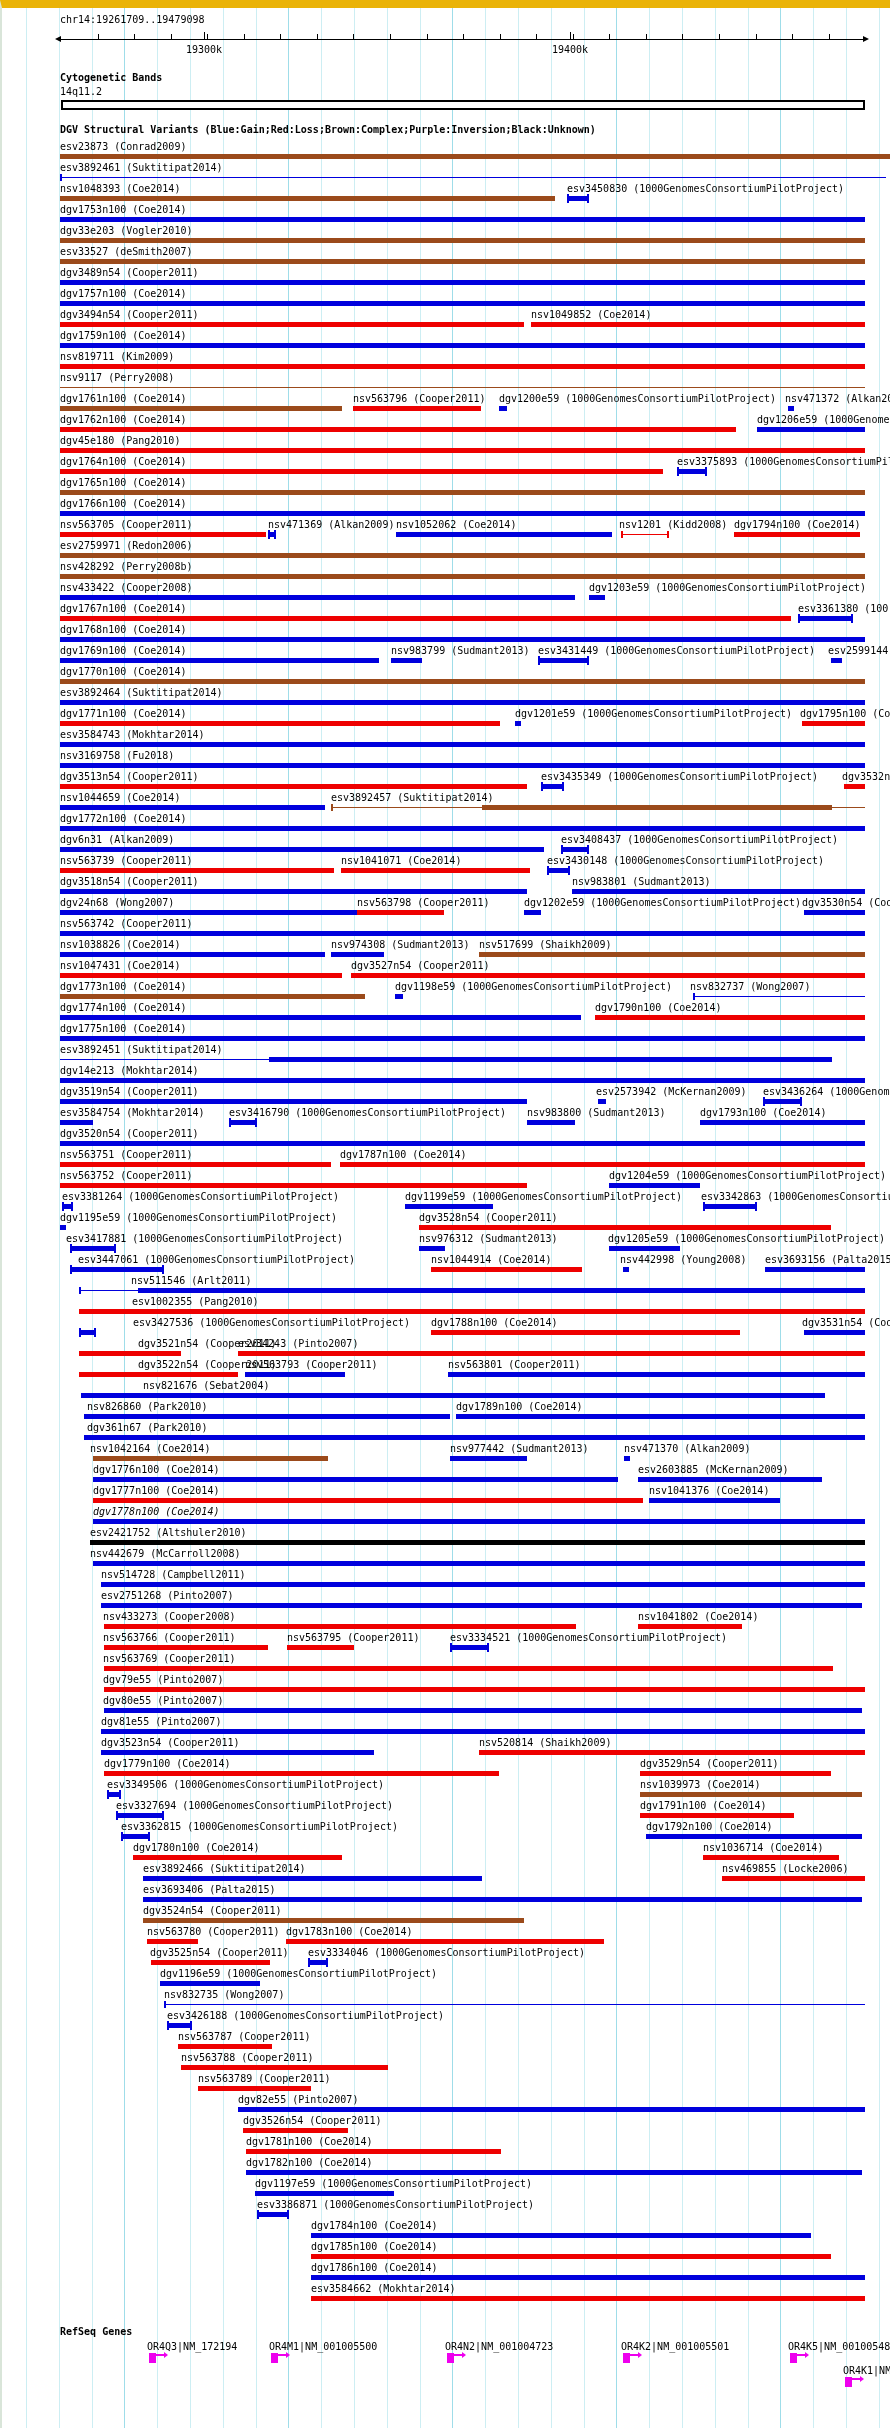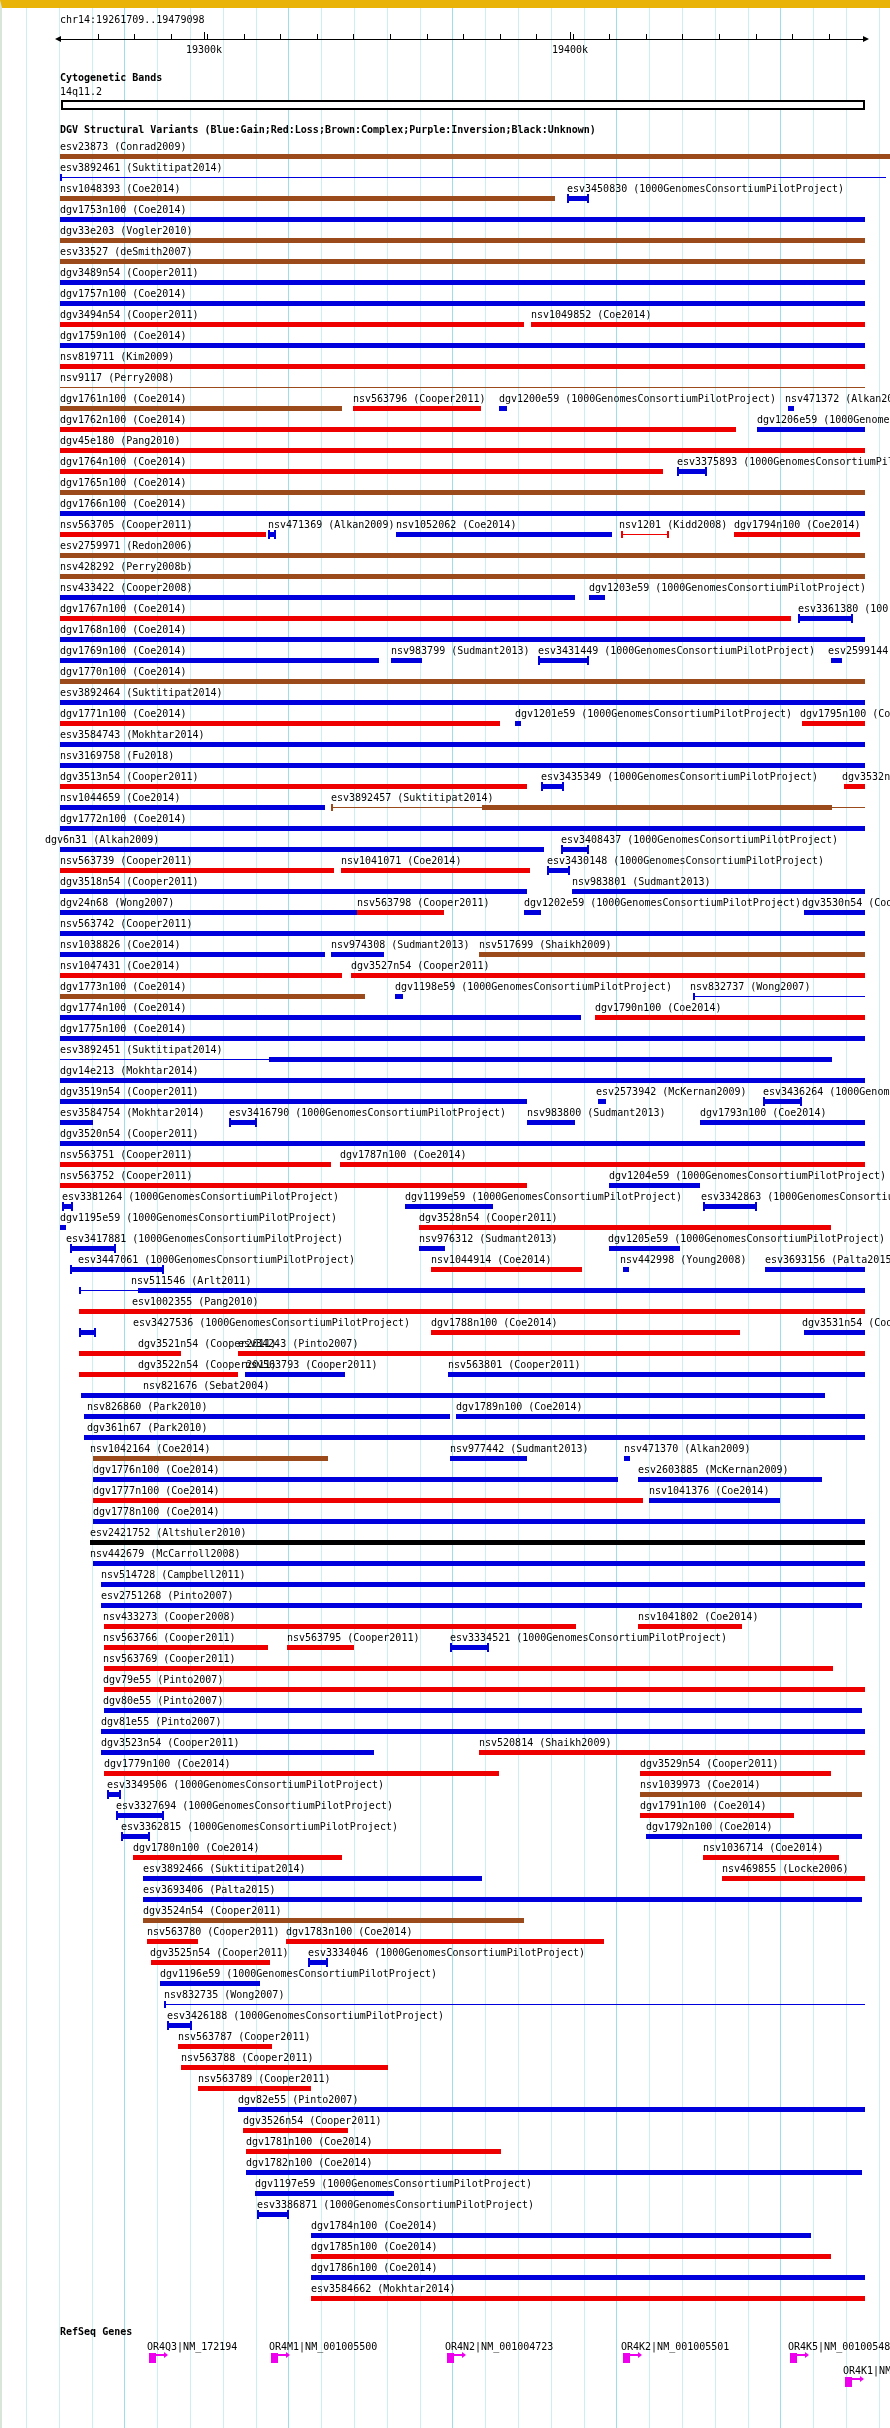--- a/index.html
+++ b/index.html
@@ -279,21 +279,21 @@
         <div class="vbar" style="left: 329px; top: 15px; width: 151px; height: 1px; background: rgb(155, 74, 27);"></div>
         <div class="vbar" style="left: 329px; top: 12px; width: 2px; height: 7px; background: rgb(155, 74, 27);"></div>
         <div class="vbar" style="left: 480px; top: 13px; width: 350px; height: 5px; background: rgb(155, 74, 27);"></div>
         <div class="vbar" style="left: 830px; top: 15px; width: 33px; height: 1px; background: rgb(155, 74, 27);"></div>
       </div>
       <div class="vrow" style="top: 805px;">
         <span class="vlbl" style="left: 58px;">dgv1772n100 (Coe2014)</span>
         <div class="vbar" style="left: 58px; top: 13px; width: 805px; height: 5px; background: rgb(0, 0, 221);"></div>
       </div>
       <div class="vrow" style="top: 826px;">
-        <span class="vlbl" style="left: 43px;">dgv6n31 (Alkan2009)</span>
+        <span class="vlbl" style="left: 58px;">dgv6n31 (Alkan2009)</span>
         <div class="vbar" style="left: 58px; top: 13px; width: 484px; height: 5px; background: rgb(0, 0, 221);"></div>
         <span class="vlbl" style="left: 559px;">esv3408437 (1000GenomesConsortiumPilotProject)</span>
         <div class="vbar" style="left: 559px; top: 13px; width: 28px; height: 5px; background: rgb(0, 0, 221);"></div>
         <div class="vbar" style="left: 559px; top: 11px; width: 2px; height: 9px; background: rgb(0, 0, 221);"></div>
         <div class="vbar" style="left: 585px; top: 11px; width: 2px; height: 9px; background: rgb(0, 0, 221);"></div>
       </div>
       <div class="vrow" style="top: 847px;">
         <span class="vlbl" style="left: 58px;">nsv563739 (Cooper2011)</span>
         <div class="vbar" style="left: 58px; top: 13px; width: 274px; height: 5px; background: rgb(238, 0, 0);"></div>
         <span class="vlbl" style="left: 339px;">nsv1041071 (Coe2014)</span>
@@ -505,21 +505,21 @@
         <span class="vlbl" style="left: 636px;">esv2603885 (McKernan2009)</span>
         <div class="vbar" style="left: 636px; top: 13px; width: 184px; height: 5px; background: rgb(0, 0, 221);"></div>
       </div>
       <div class="vrow" style="top: 1477px;">
         <span class="vlbl" style="left: 91px;">dgv1777n100 (Coe2014)</span>
         <div class="vbar" style="left: 91px; top: 13px; width: 550px; height: 5px; background: rgb(238, 0, 0);"></div>
         <span class="vlbl" style="left: 647px;">nsv1041376 (Coe2014)</span>
         <div class="vbar" style="left: 647px; top: 13px; width: 131px; height: 5px; background: rgb(0, 0, 221);"></div>
       </div>
       <div class="vrow" style="top: 1498px;">
-        <span class="vlbl" style="left: 91px;">dgv1778n100 (Coe2014)</span>
+        <span class="vlbl" style="left: 91px; font-style: italic;">dgv1778n100 (Coe2014)</span>
         <div class="vbar" style="left: 91px; top: 13px; width: 772px; height: 5px; background: rgb(0, 0, 221);"></div>
       </div>
       <div class="vrow" style="top: 1519px;">
         <span class="vlbl" style="left: 88px;">esv2421752 (Altshuler2010)</span>
         <div class="vbar" style="left: 88px; top: 13px; width: 775px; height: 5px; background: rgb(0, 0, 0);"></div>
       </div>
       <div class="vrow" style="top: 1540px;">
         <span class="vlbl" style="left: 88px;">nsv442679 (McCarroll2008)</span>
         <div class="vbar" style="left: 91px; top: 13px; width: 772px; height: 5px; background: rgb(0, 0, 221);"></div>
       </div>

